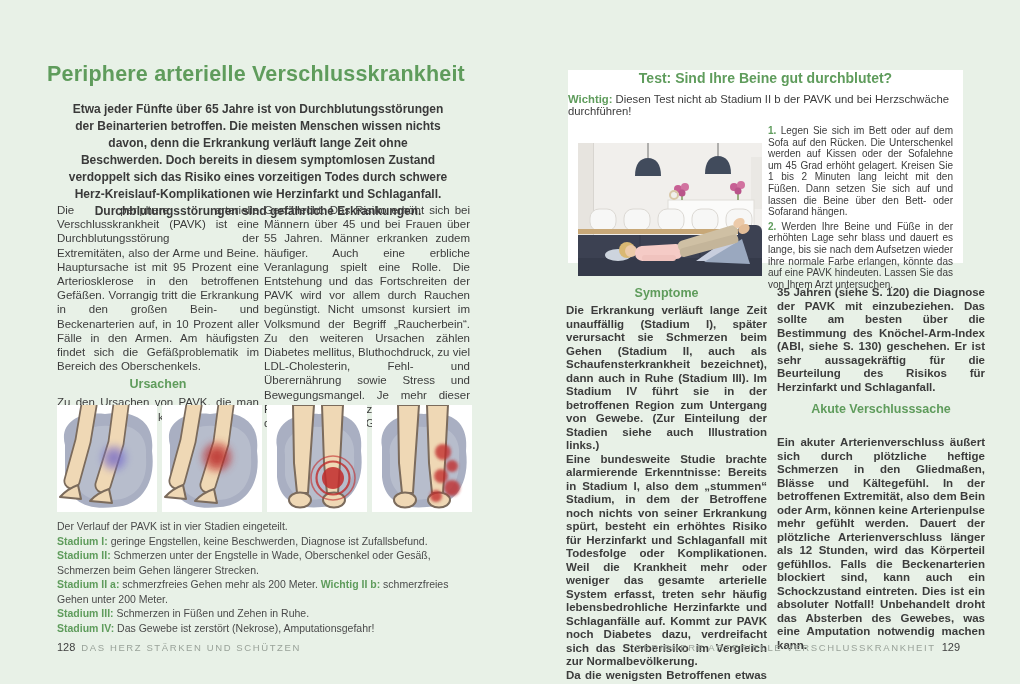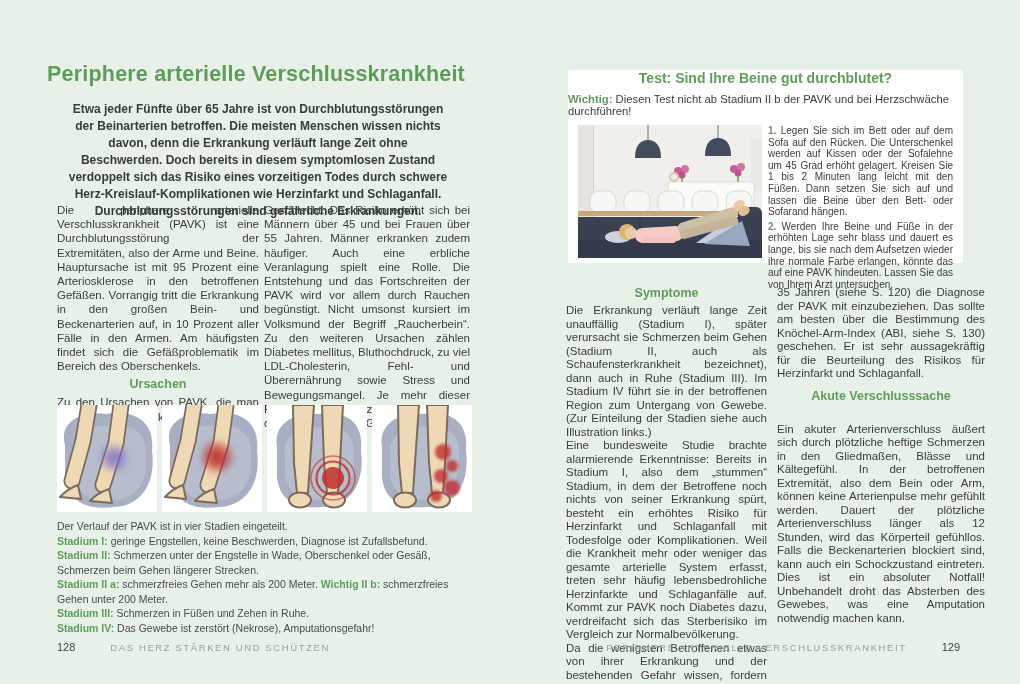--- a/index.html
+++ b/index.html
@@ -22,34 +22,34 @@
   .stage-panel svg { display:block; width:100px; height:107px; }
   .caption { position:absolute; left:57px; top:519px; width:418px;
     font-size:10.5px; line-height:14.5px; color:#4a4a4a; }
   .stage-label { font-weight:bold; color:#5f9c5c; }
 
   
   .testbox { position:absolute; left:568px; top:70px; width:395px; height:193px; background:#ffffff; }
   .box-title { text-align:center; font-size:14px; font-weight:bold; color:#5f9c5c; padding-top:0; }
   .wichtig { font-size:11.3px; margin-top:7px; color:#3c3c3c; }
   .wichtig b { color:#5f9c5c; }
-  .box-row { position:absolute; left:10px; top:55px; width:375px; display:flex; gap:6px; }
+  .box-row { position:absolute; left:10px; top:55px; width:375px; display:flex; gap:6px;align-items:center; }
   .photo { width:184px; height:133px; flex:0 0 184px; }
   .photo svg { display:block; width:184px; height:133px; }
   .steps { width:185px; font-size:10px; line-height:11.6px; text-align:justify; }
   .steps p { margin-bottom:3px; }
   .steps .num { font-weight:bold; color:#5f9c5c; }
   .colR1 { position:absolute; left:566px; top:286px; width:201px; }
   .colR2 { position:absolute; left:777px; top:286px; width:208px; }
-  .colR1 .body-p, .colR2 .body-p { line-height:13.5px; }
+  .colR1 .body-p, .colR2 .body-p { line-height:13.5px;font-weight:bold; }
   .colR1 .h-green { margin-top:0; }
   .colR2 .h-green { margin-top:8px; margin-bottom:20px; }
 
   
-  .footer { position:absolute; top:641px; display:flex; align-items:baseline; gap:35px; }
+  .footer { position:absolute; top:641px; display:flex; align-items:baseline; gap:6px; }
   .footer-left { left:57px; }
   .footer-right { right:60px; }
   .folio { font-size:11px; color:#3f3f3f; }
   .running { font-size:9.5px; letter-spacing:1.6px; color:#99a299; }
 </style>
 </head>
 <body>
 
 <div class="spread">
 

